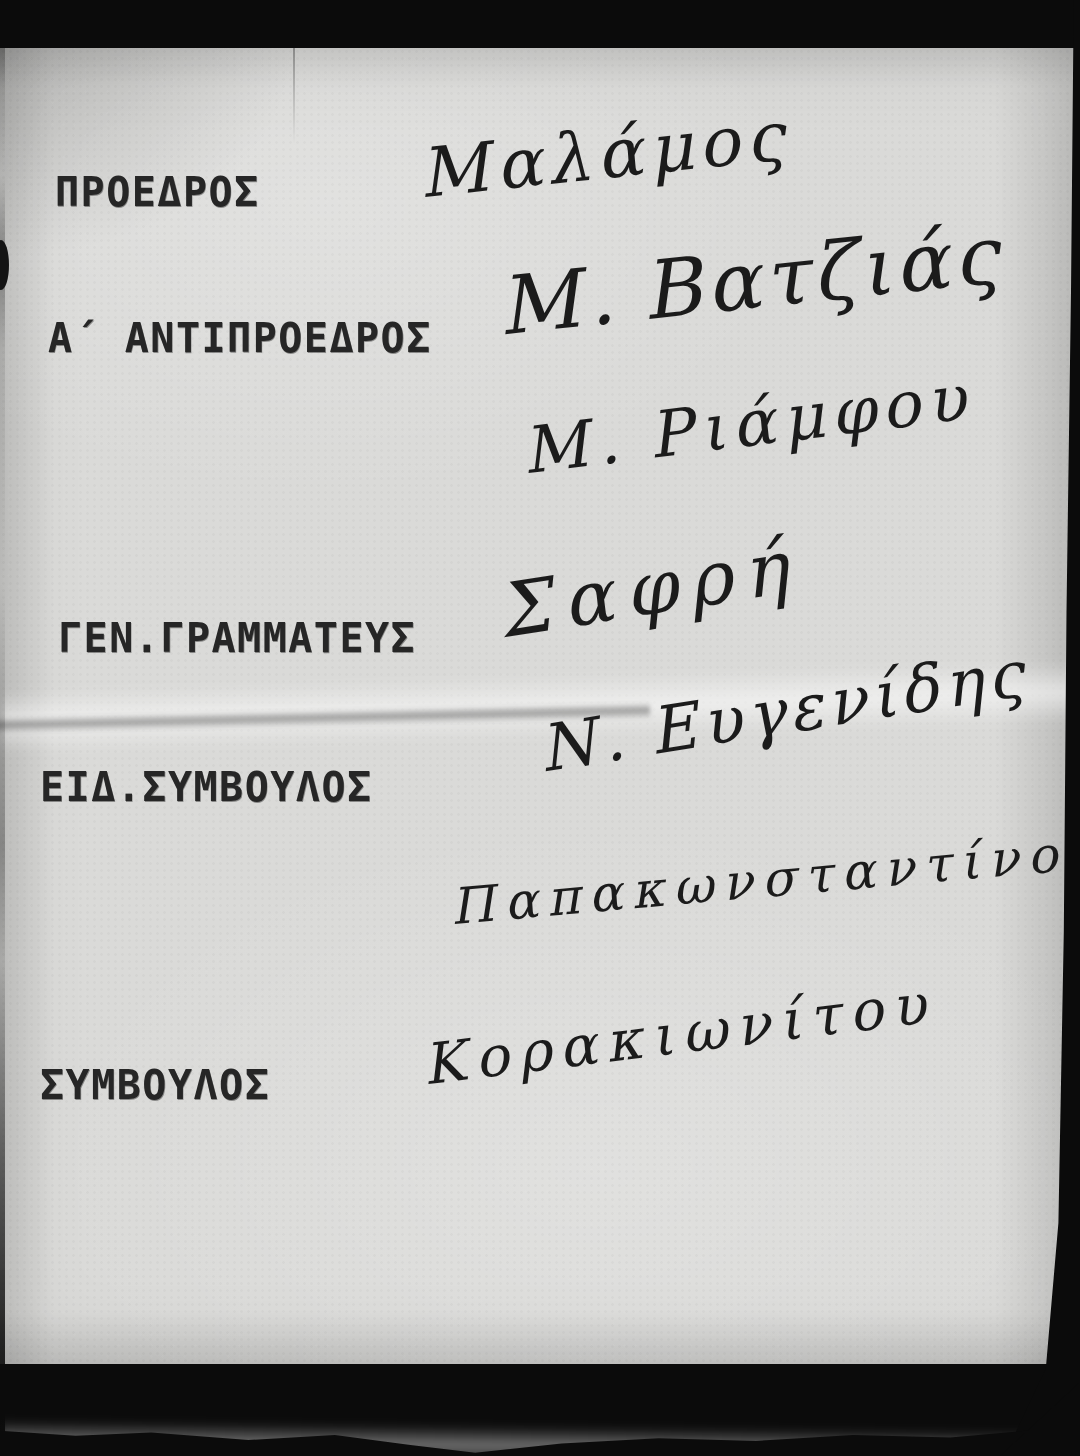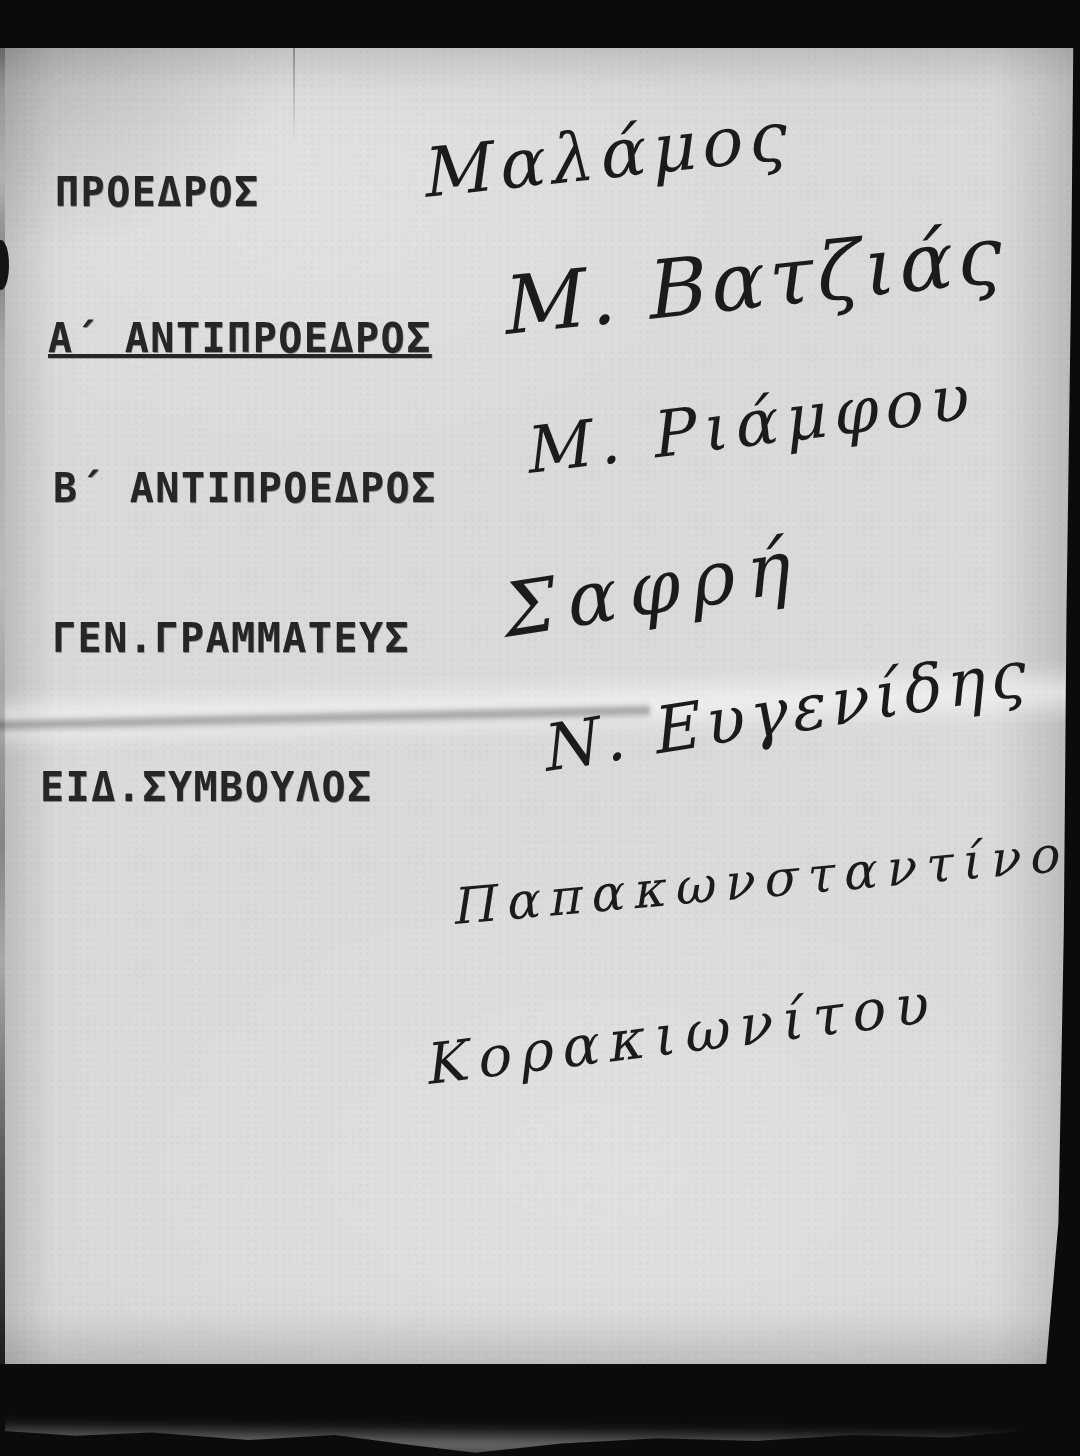--- a/index.html
+++ b/index.html
@@ -131,34 +131,34 @@
 
     <div class="fold-highlight-mid"></div>
     <div class="crease-dark-mid"></div>
     <div class="fold-highlight-bottom"></div>
     <div class="fold-shadow-bottom"></div>
     <div class="scanner-streak"></div>
 
     <div class="typed" style="left:55px; top:121px;">ΠΡΟΕΔΡΟΣ</div>
     <div class="hand" style="left:425px; top:86px; font-size:68px; letter-spacing:6px; transform:rotate(-6deg) skewX(-3deg);">Μαλάμος</div>
 
-    <div class="typed" style="left:48px; top:267px;text-decoration:underline;">Α΄ ΑΝΤΙΠΡΟΕΔΡΟΣ</div>
+    <div class="typed" style="left:48px; top:267px;">Α΄ ΑΝΤΙΠΡΟΕΔΡΟΣ</div>
     <div class="hand" style="left:505px; top:212px; font-size:80px; letter-spacing:4px; transform:rotate(-6deg) skewX(-3deg);">Μ. Βατζιάς</div>
 
-    <div class="typed" style="left:53px; top:417px;">Β΄ ΑΝΤΙΠΡΟΕΔΡΟΣ</div>
     <div class="hand" style="left:528px; top:366px; font-size:64px; letter-spacing:7px; transform:rotate(-7deg) skewX(-3deg);">Μ. Ριάμφου</div>
 
-    <div class="typed" style="left:52px; top:567px;">ΓΕΝ.ΓΡΑΜΜΑΤΕΥΣ</div>
+    <div class="typed" style="left:58px; top:567px;">ΓΕΝ.ΓΡΑΜΜΑΤΕΥΣ</div>
     <div class="hand" style="left:504px; top:520px; font-size:74px; letter-spacing:12px; transform:rotate(-9deg) skewX(-4deg);">Σαφρή</div>
 
     <div class="typed" style="left:40px; top:716px;">ΕΙΔ.ΣΥΜΒΟΥΛΟΣ</div>
     <div class="hand" style="left:545px; top:664px; font-size:64px; letter-spacing:5px; transform:rotate(-9deg) skewX(-4deg);">Ν. Ευγενίδης</div>
 
     <div class="hand" style="left:455px; top:830px; font-size:50px; letter-spacing:9px; transform:rotate(-5deg) skewX(-3deg);">Παπακωνσταντίνου</div>
 
+    <div class="typed" style="left:40px; top:1014px;">ΣΥΜΒΟΥΛΟΣ</div>
     <div class="hand" style="left:428px; top:984px; font-size:56px; letter-spacing:9px; transform:rotate(-7deg) skewX(-3deg);">Κορακιωνίτου</div>
   </div>
 
   <div class="right-edge"></div>
   <div class="bottom-edge"></div>
   <div class="corner-cut"></div>
   <div class="left-edge"></div>
   <div class="edge-blob"></div>
 
 </div>

